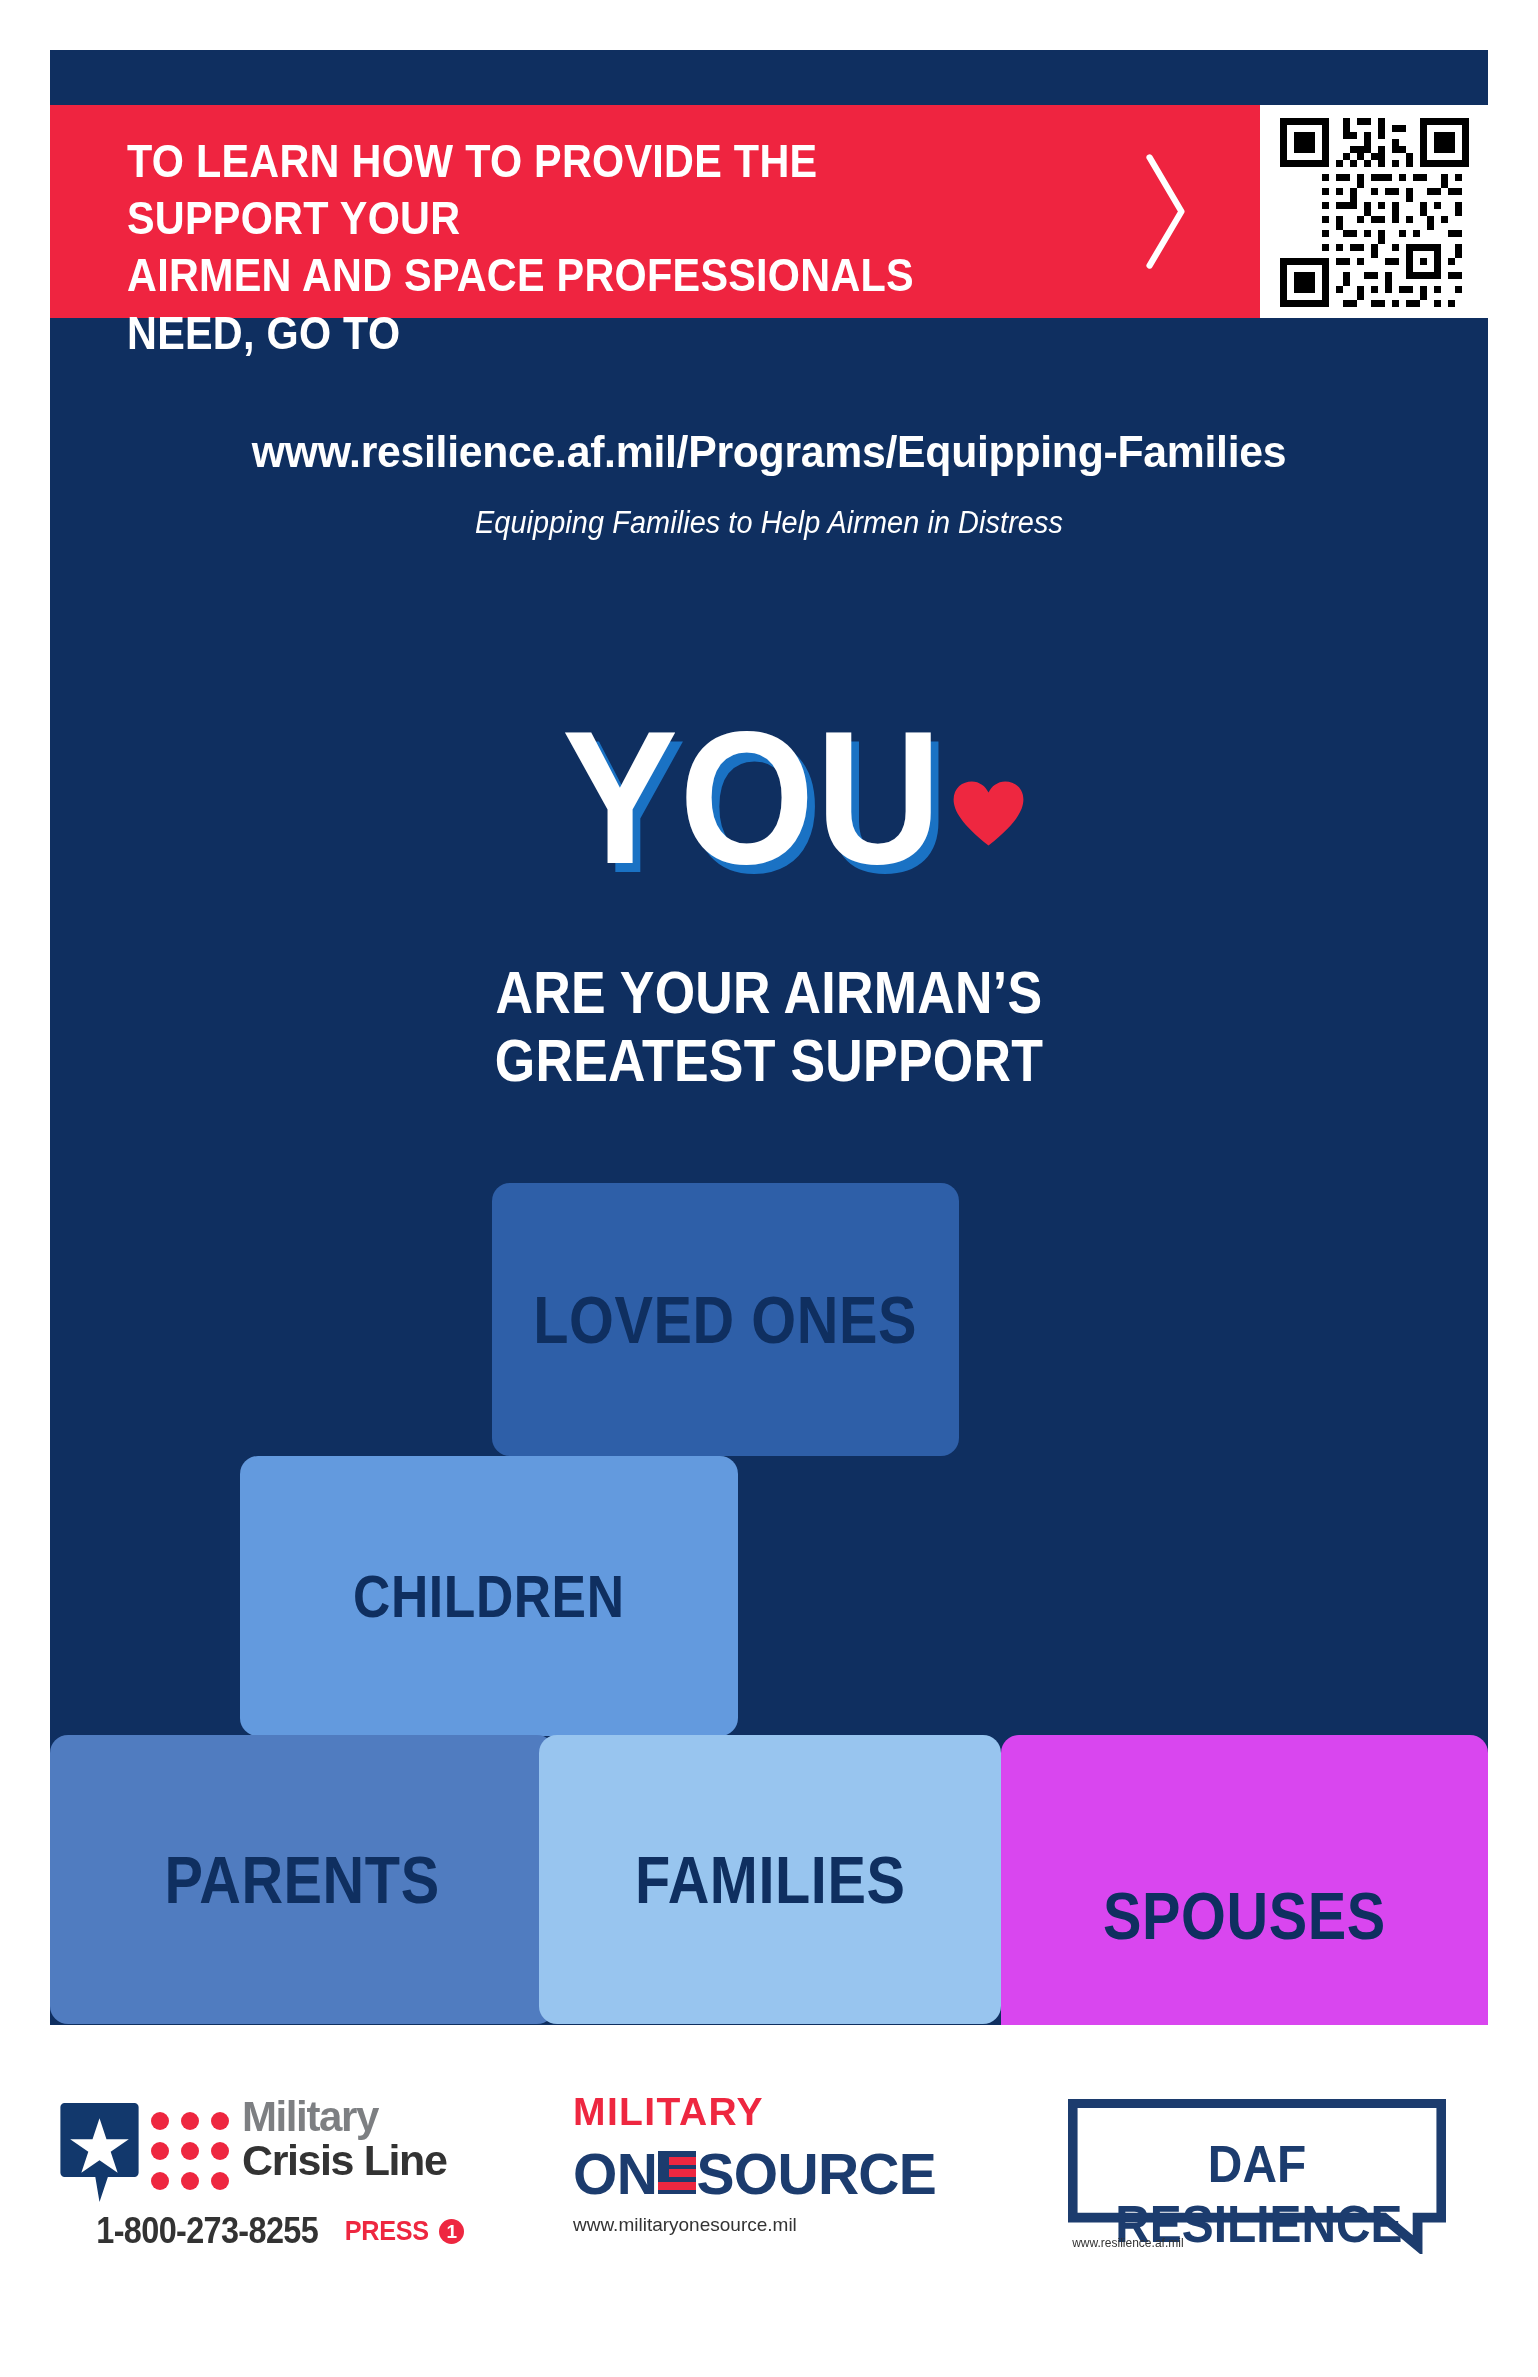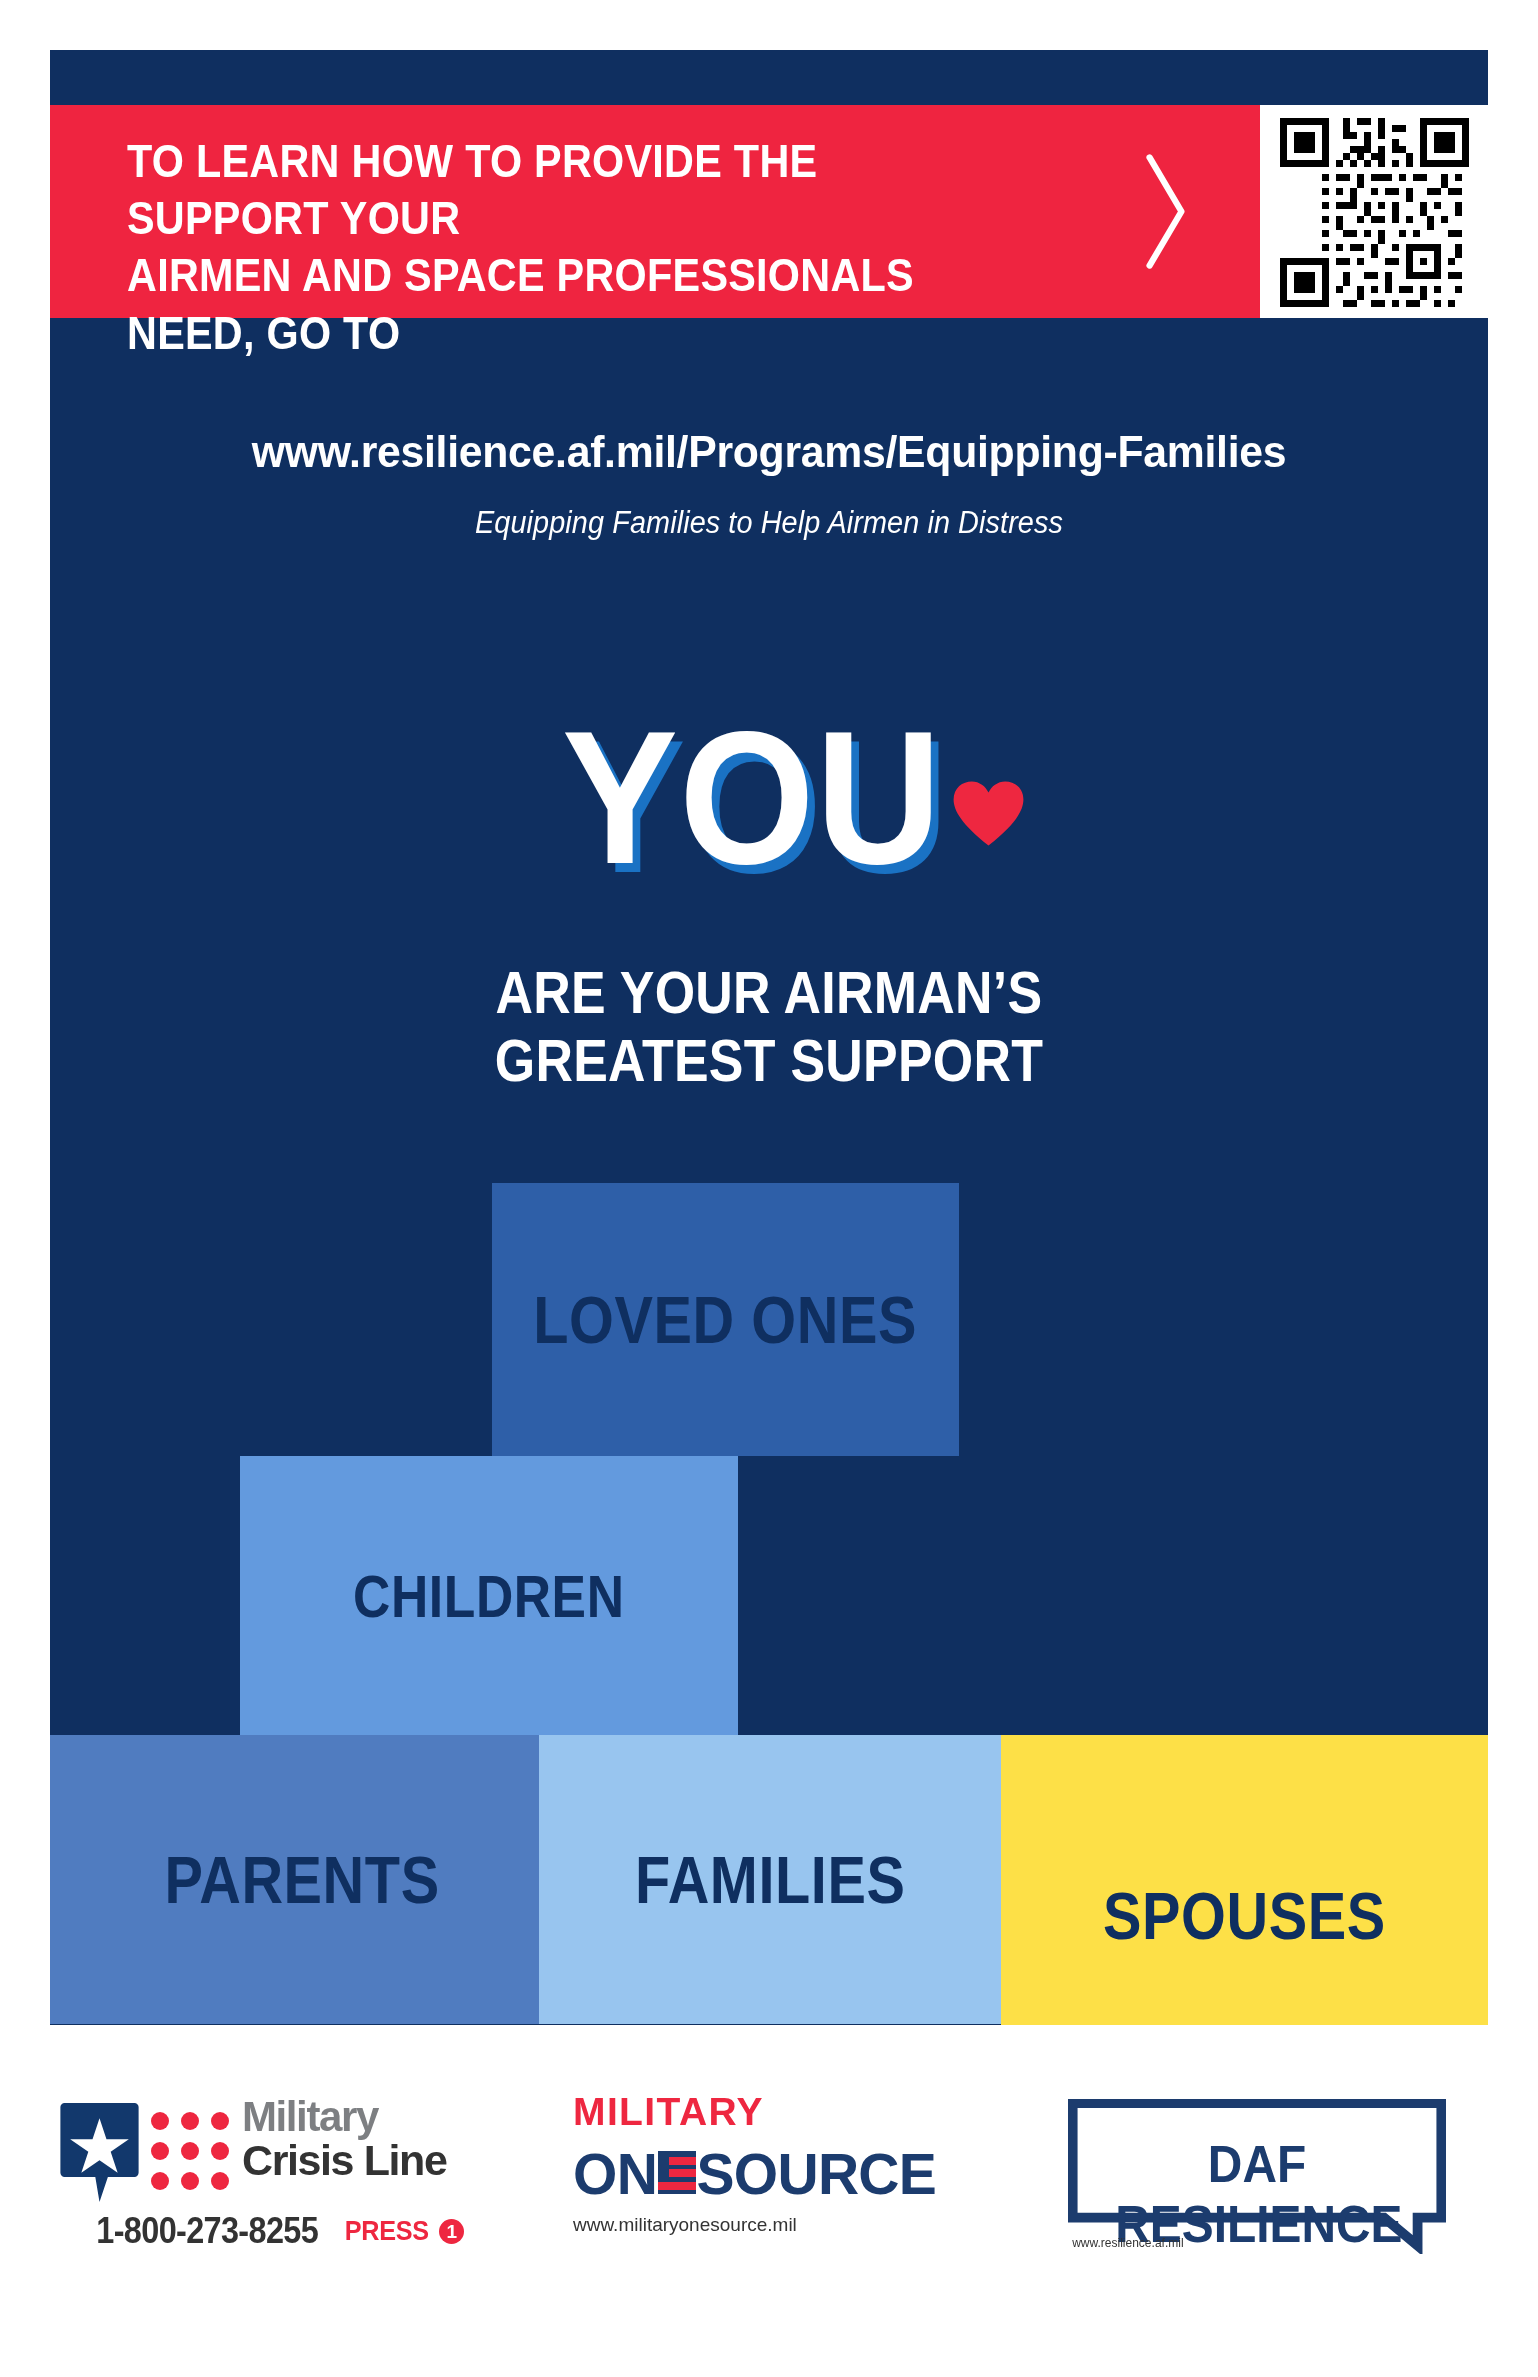--- a/index.html
+++ b/index.html
@@ -164,20 +164,21 @@
     transform: scaleX(0.88);
     white-space: pre-line;
   }
 
   
   .block {
     position: absolute;
     display: flex;
     align-items: center;
     justify-content: center;
+    border-radius: 18px;
   }
   .block-label {
     color: #0f2f60;
     font-family: "Liberation Sans Narrow", "Liberation Sans", sans-serif;
     font-weight: bold;
     font-size: 60px;
     letter-spacing: 0.7px;
     transform: scaleX(0.86);
     white-space: nowrap;
   }
@@ -186,21 +187,21 @@
   }
 
   
   .blk-loved   { left: 442px;  top: 1133px; width: 467px; height: 273px; background: #2e5fa8; }
   
   .blk-children{ left: 190px;  top: 1406px; width: 498px; height: 280px; background: #639ade; }
   .blk-siblings{ left: 688px;  top: 1406px; width: 498px; height: 280px; background: #0676bf; }
   
   .blk-parents { left: 0px;    top: 1685px; width: 505px; height: 289px; background: #507cc0; }
   .blk-families{ left: 489px;  top: 1685px; width: 462px; height: 289px; background: #98c5ef; }
-  .blk-spouses { left: 951px; top: 1685px; width: 487px; height: 360px; background: #fde047; }
+  .blk-spouses { left: 951px; top: 1685px; width: 487px; height: 360px; background: #d946ef; }
 
   
   .footer {
     position: absolute;
     left: 0;
     top: 2025px;
     width: 1538px;
     height: 352px;
     background: #ffffff;
   }

